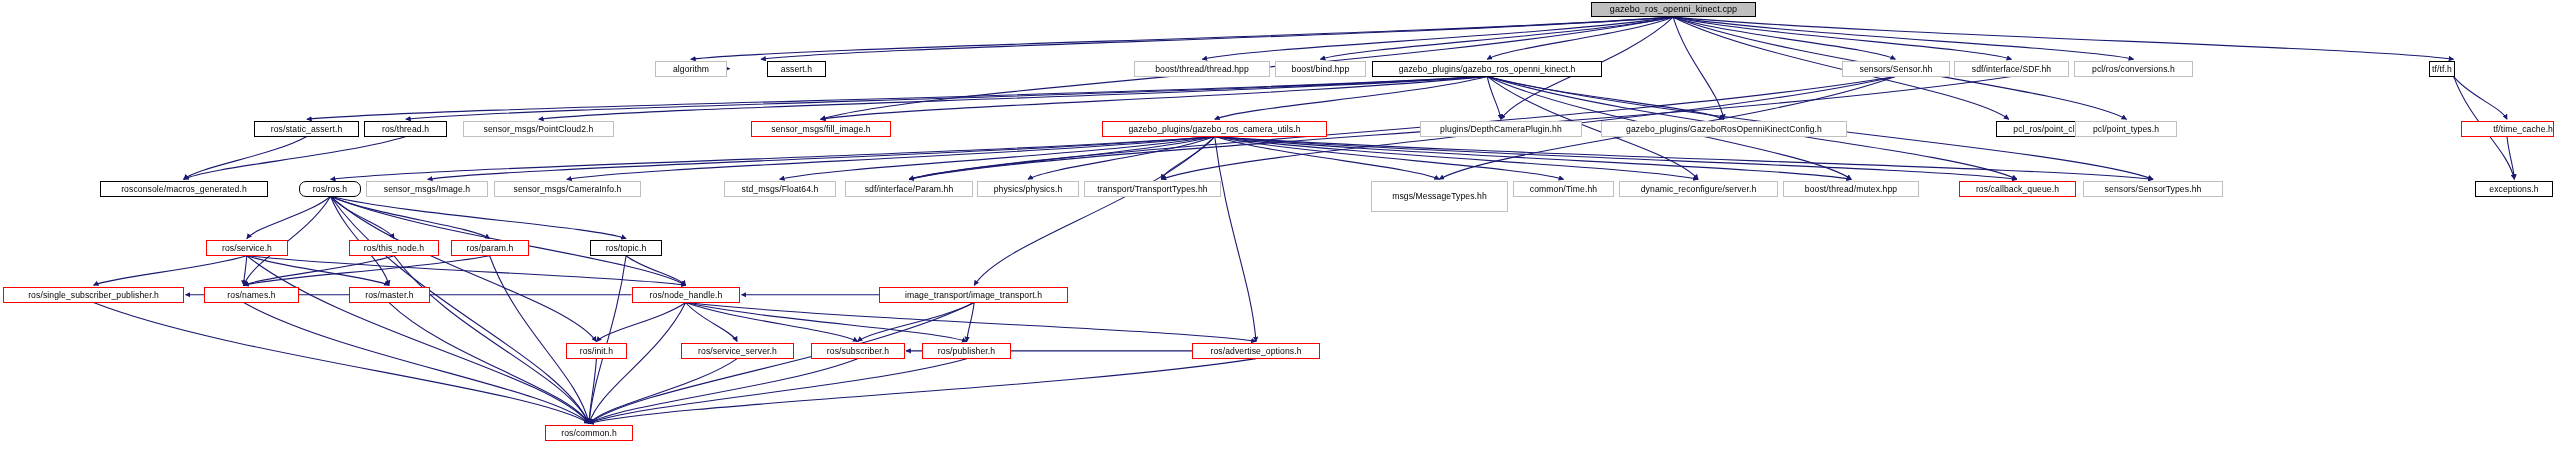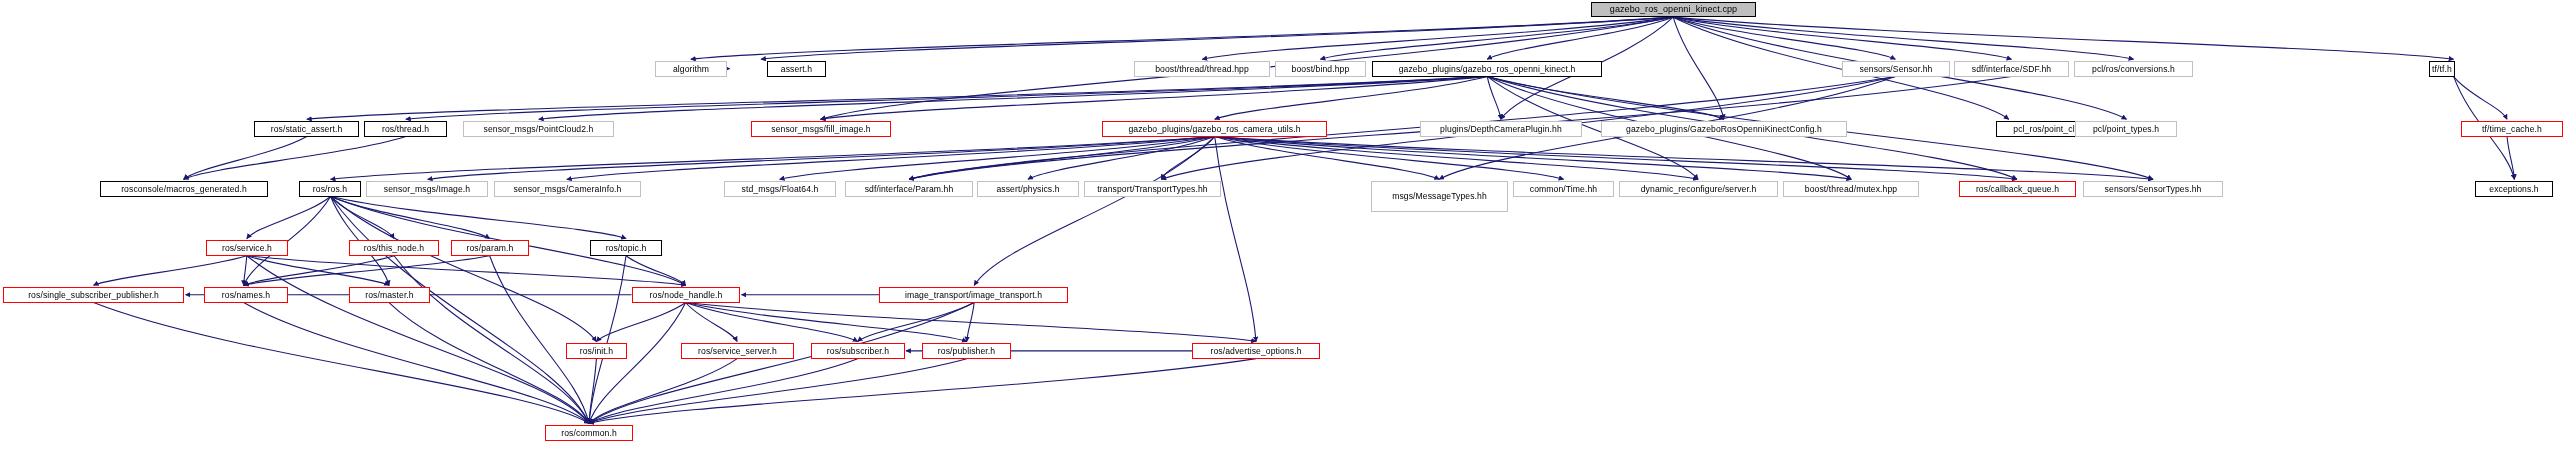--- a/index.html
+++ b/index.html
@@ -168,43 +168,43 @@
       </div>
       <div class="node grey" style="left: 1601px; top: 121px; width: 246px; height: 15.6px;">
         <span>gazebo_plugins/GazeboRosOpenniKinectConfig.h</span>
       </div>
       <div class="node black" style="left: 1996px; top: 121px; width: 118px; height: 15.6px;">
         <span>pcl_ros/point_cloud.h</span>
       </div>
       <div class="node grey" style="left: 2075px; top: 121px; width: 102px; height: 15.6px;">
         <span>pcl/point_types.h</span>
       </div>
-      <div class="node red" style="left: 2461px; top: 121px; width: 102px; height: 15.6px;">
+      <div class="node red" style="left: 2461px; top: 121px; width: 93px; height: 15.6px; justify-content: flex-end;">
         <span>tf/time_cache.h</span>
       </div>
       <div class="node black" style="left: 100px; top: 181px; width: 168px; height: 15.6px;">
         <span>rosconsole/macros_generated.h</span>
       </div>
-      <div class="node black" style="left: 299px; top: 181px; width: 62px; height: 15.6px;">
+      <div class="node black" style="left: 299px; top: 181px; width: 62px; height: 15.6px; border-radius: 7px;">
         <span>ros/ros.h</span>
       </div>
       <div class="node grey" style="left: 366px; top: 181px; width: 122px; height: 15.6px;">
         <span>sensor_msgs/Image.h</span>
       </div>
       <div class="node grey" style="left: 494px; top: 181px; width: 147px; height: 15.6px;">
         <span>sensor_msgs/CameraInfo.h</span>
       </div>
       <div class="node grey" style="left: 724px; top: 181px; width: 112px; height: 15.6px;">
         <span>std_msgs/Float64.h</span>
       </div>
       <div class="node grey" style="left: 845px; top: 181px; width: 128px; height: 15.6px;">
         <span>sdf/interface/Param.hh</span>
       </div>
       <div class="node grey" style="left: 977px; top: 181px; width: 102px; height: 15.6px;">
-        <span>assert/physics.h</span>
+        <span>physics/physics.h</span>
       </div>
       <div class="node grey" style="left: 1084px; top: 181px; width: 137px; height: 15.6px;">
         <span>transport/TransportTypes.hh</span>
       </div>
       <div class="node grey" style="left: 1371px; top: 181px; width: 137px; height: 31px;">
         <span>msgs/MessageTypes.hh</span>
       </div>
       <div class="node grey" style="left: 1513px; top: 181px; width: 101px; height: 15.6px;">
         <span>common/Time.hh</span>
       </div>
@@ -231,21 +231,21 @@
       </div>
       <div class="node red" style="left: 451px; top: 240px; width: 78px; height: 15.6px;">
         <span>ros/param.h</span>
       </div>
       <div class="node black" style="left: 590px; top: 240px; width: 72px; height: 15.6px;">
         <span>ros/topic.h</span>
       </div>
       <div class="node red" style="left: 3.1px; top: 287px; width: 181px; height: 15.6px;">
         <span>ros/single_subscriber_publisher.h</span>
       </div>
-      <div class="node red" style="left: 204px; top: 287px; width: 84px; height: 15.6px;">
+      <div class="node red" style="left: 204px; top: 287px; width: 95px; height: 15.6px;">
         <span>ros/names.h</span>
       </div>
       <div class="node red" style="left: 349px; top: 287px; width: 81px; height: 15.6px;">
         <span>ros/master.h</span>
       </div>
       <div class="node red" style="left: 632px; top: 287px; width: 108px; height: 15.6px;">
         <span>ros/node_handle.h</span>
       </div>
       <div class="node red" style="left: 879px; top: 287px; width: 189px; height: 15.6px;">
         <span>image_transport/image_transport.h</span>

